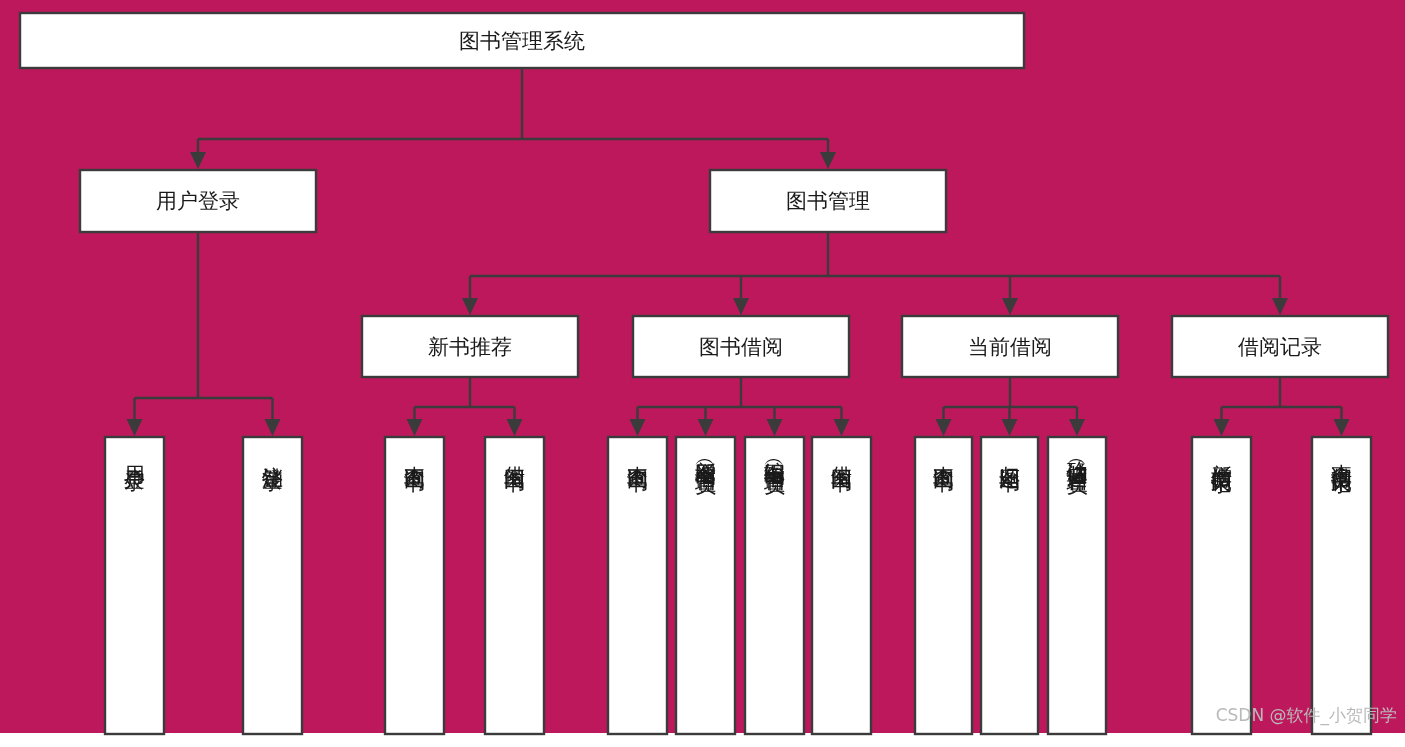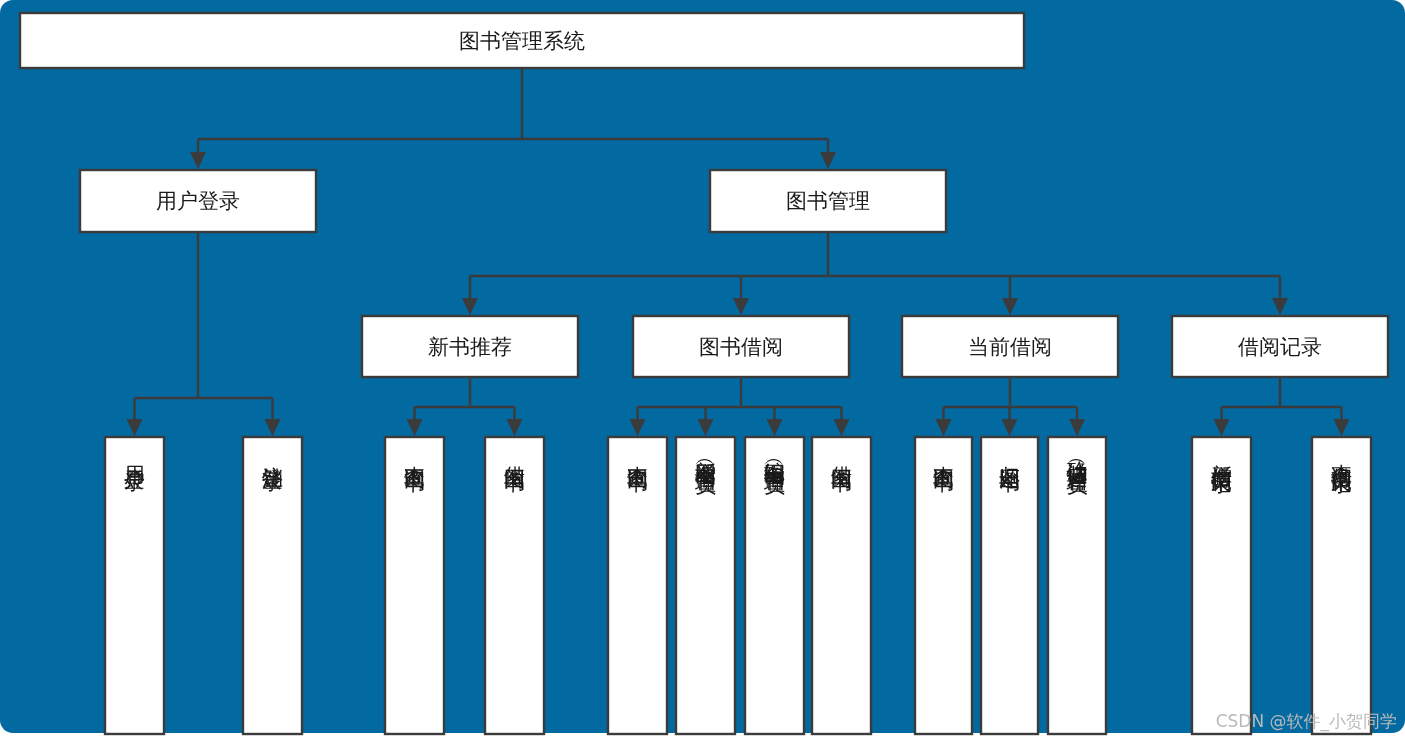--- a/index.html
+++ b/index.html
@@ -1,25 +1,25 @@
 <!DOCTYPE html>
 <html><head>
 <meta charset="utf-8">
 <style>
   html,body{margin:0;padding:0;background:#ffffff;}
   body{width:1405px;height:747px;overflow:hidden;font-family:"DejaVu Sans","Liberation Sans",sans-serif;}
-  #diagram-root{position:relative;width:1405px;height:733px;background:#0369a1;border-radius:13px;}
+  #diagram-root{position:relative;width:1405px;height:733px;background:#be185d;}
   svg{display:block;}
   .node-box{fill:#ffffff;stroke:#3b3b3b;stroke-width:2.4;}
   .edge{stroke:#3b3b3b;stroke-width:2.4;fill:none;}
   .arrow-head{fill:#3b3b3b;stroke:none;}
   .node-label-h{font-size:21px;fill:#1a1a1a;text-anchor:middle;dominant-baseline:middle;}
   .node-label-v{font-size:21px;fill:#1a1a1a;text-anchor:middle;
      writing-mode:vertical-rl;text-orientation:upright;dominant-baseline:central;letter-spacing:2px;}
-  .watermark{position:absolute;right:8px;bottom:0;font-size:17px;color:#b9b9b9;
+  .watermark{position:absolute;right:8px;bottom:6px;font-size:17px;color:#b9b9b9;
      font-family:"DejaVu Sans","Liberation Sans",sans-serif;white-space:nowrap;}
 </style>
 </head>
 <body>
 
 <div id="diagram-root">
   <svg id="diagram-svg" width="1405" height="747" viewBox="0 0 1405 747" xmlns="http://www.w3.org/2000/svg">
     <g id="edges-layer">
         <path d="M 522 68 L 522 139" class="edge"></path>
         <path d="M 198 139 L 828 139" class="edge"></path>

